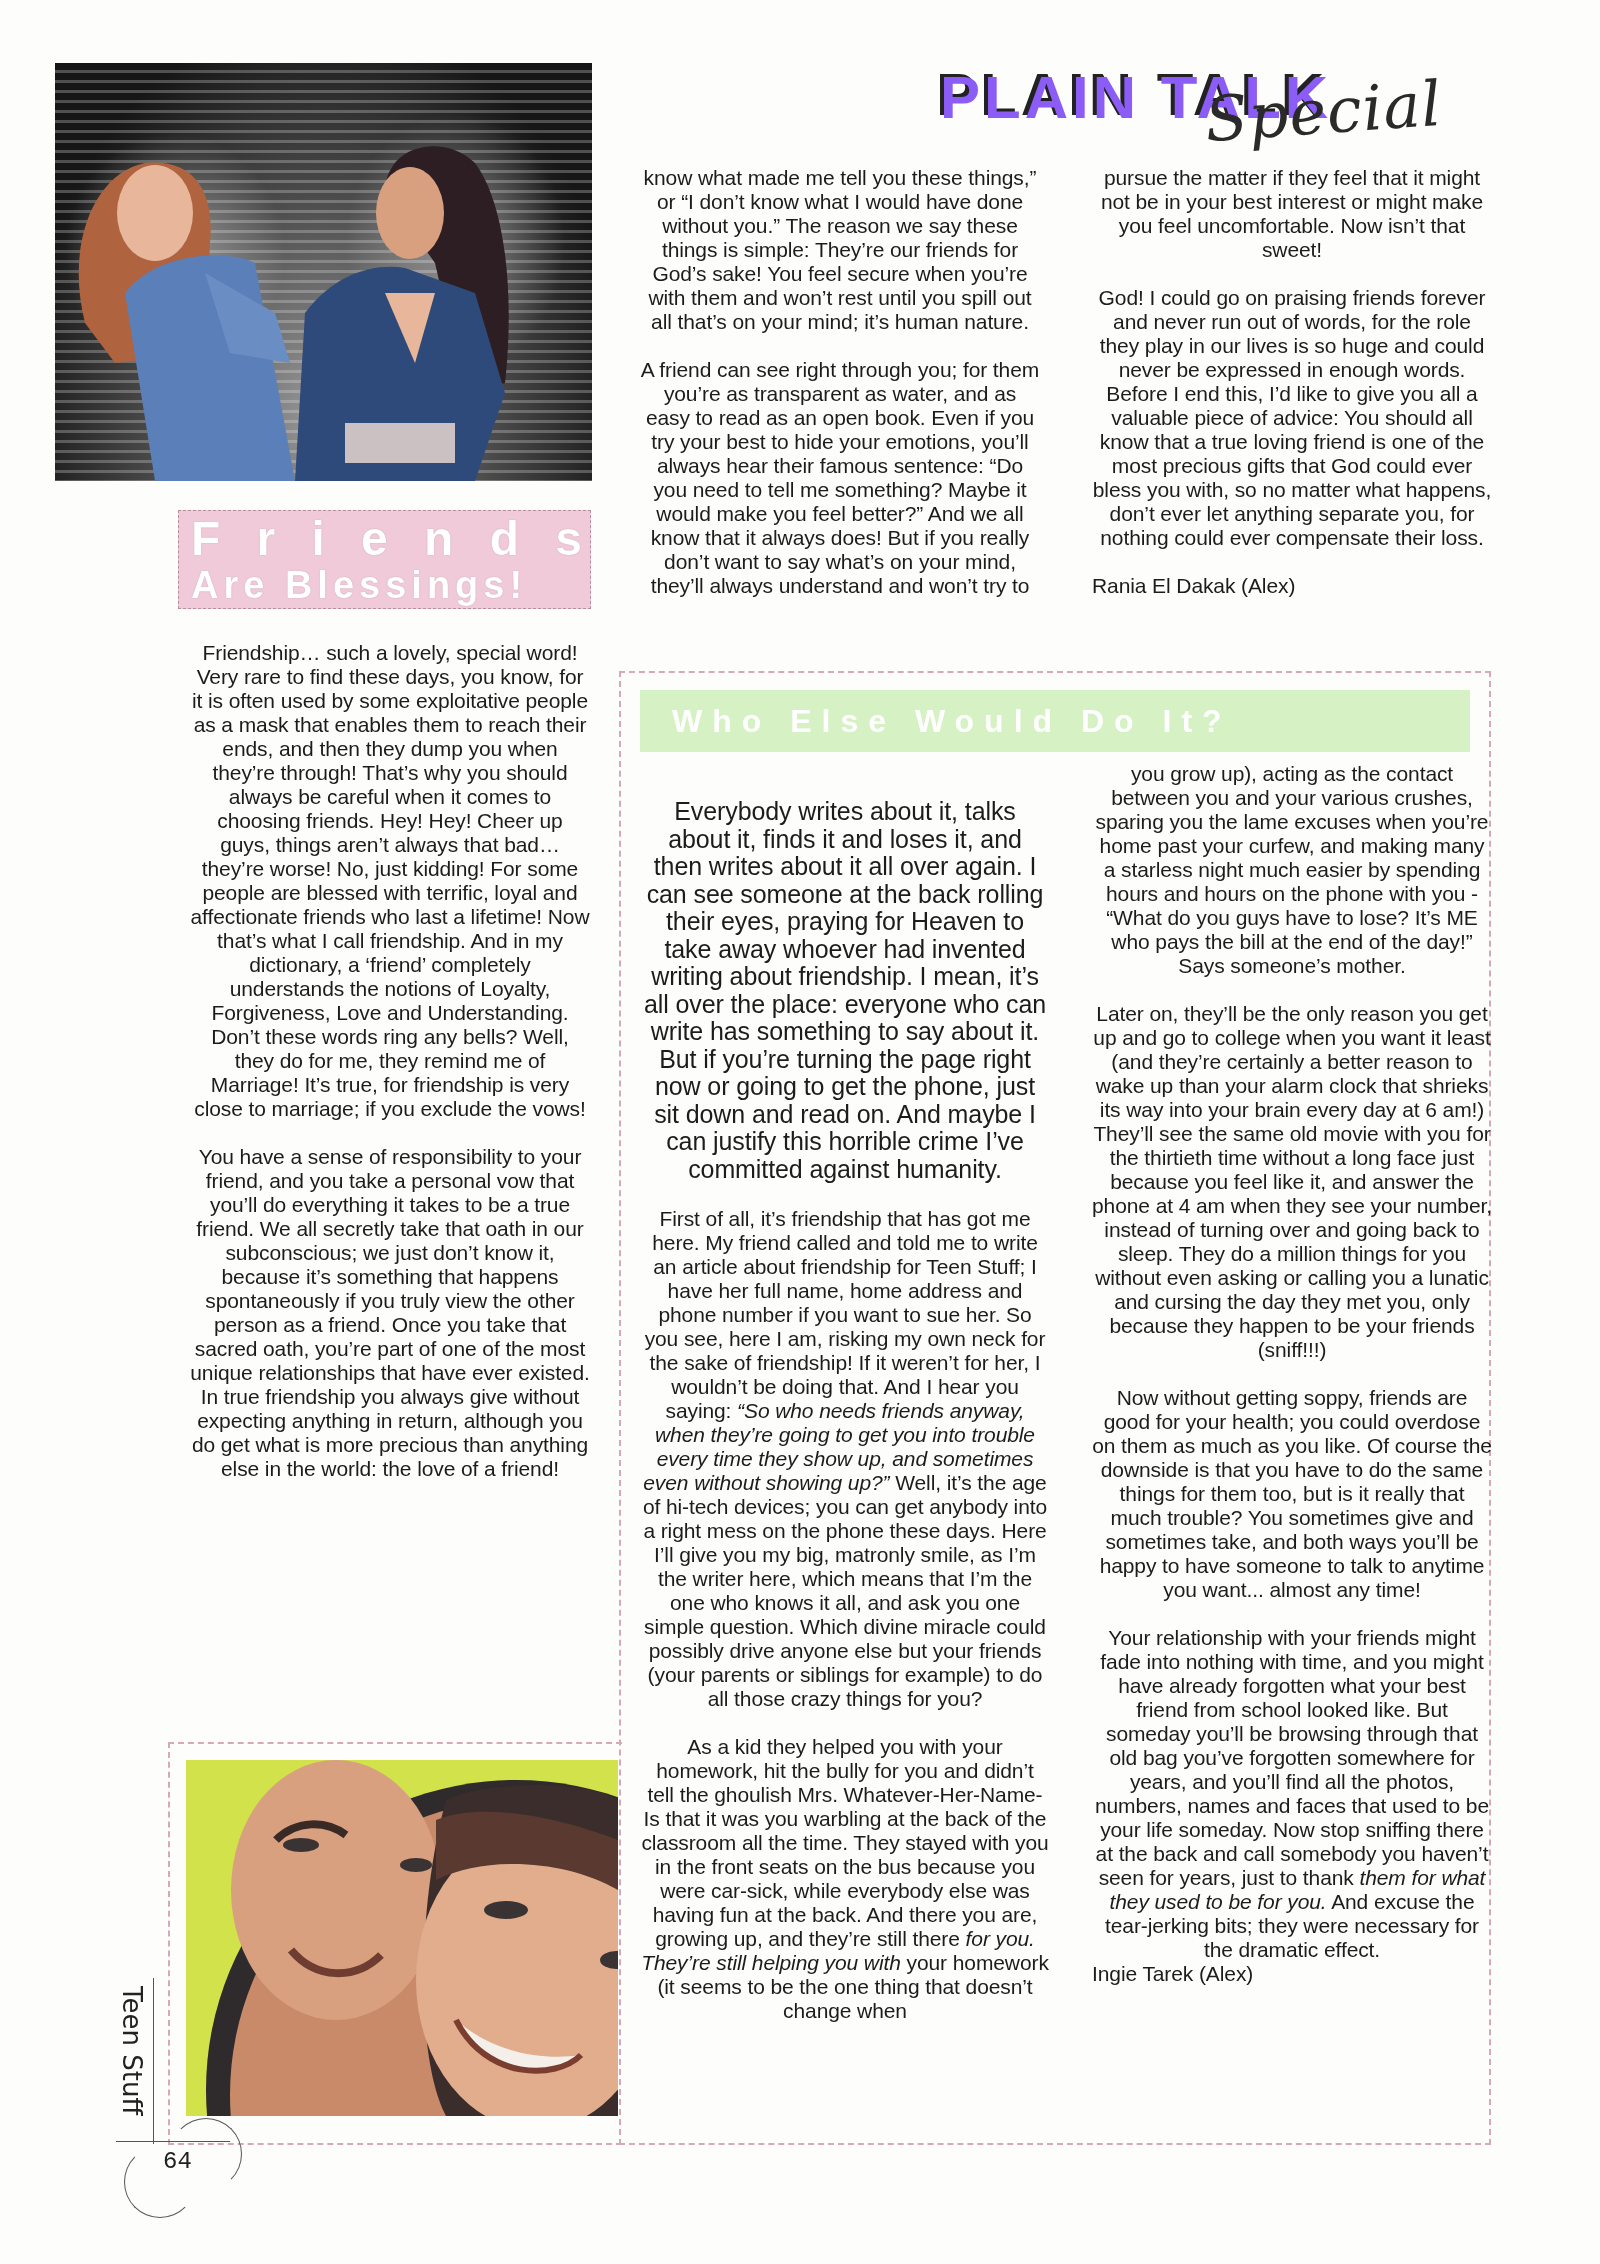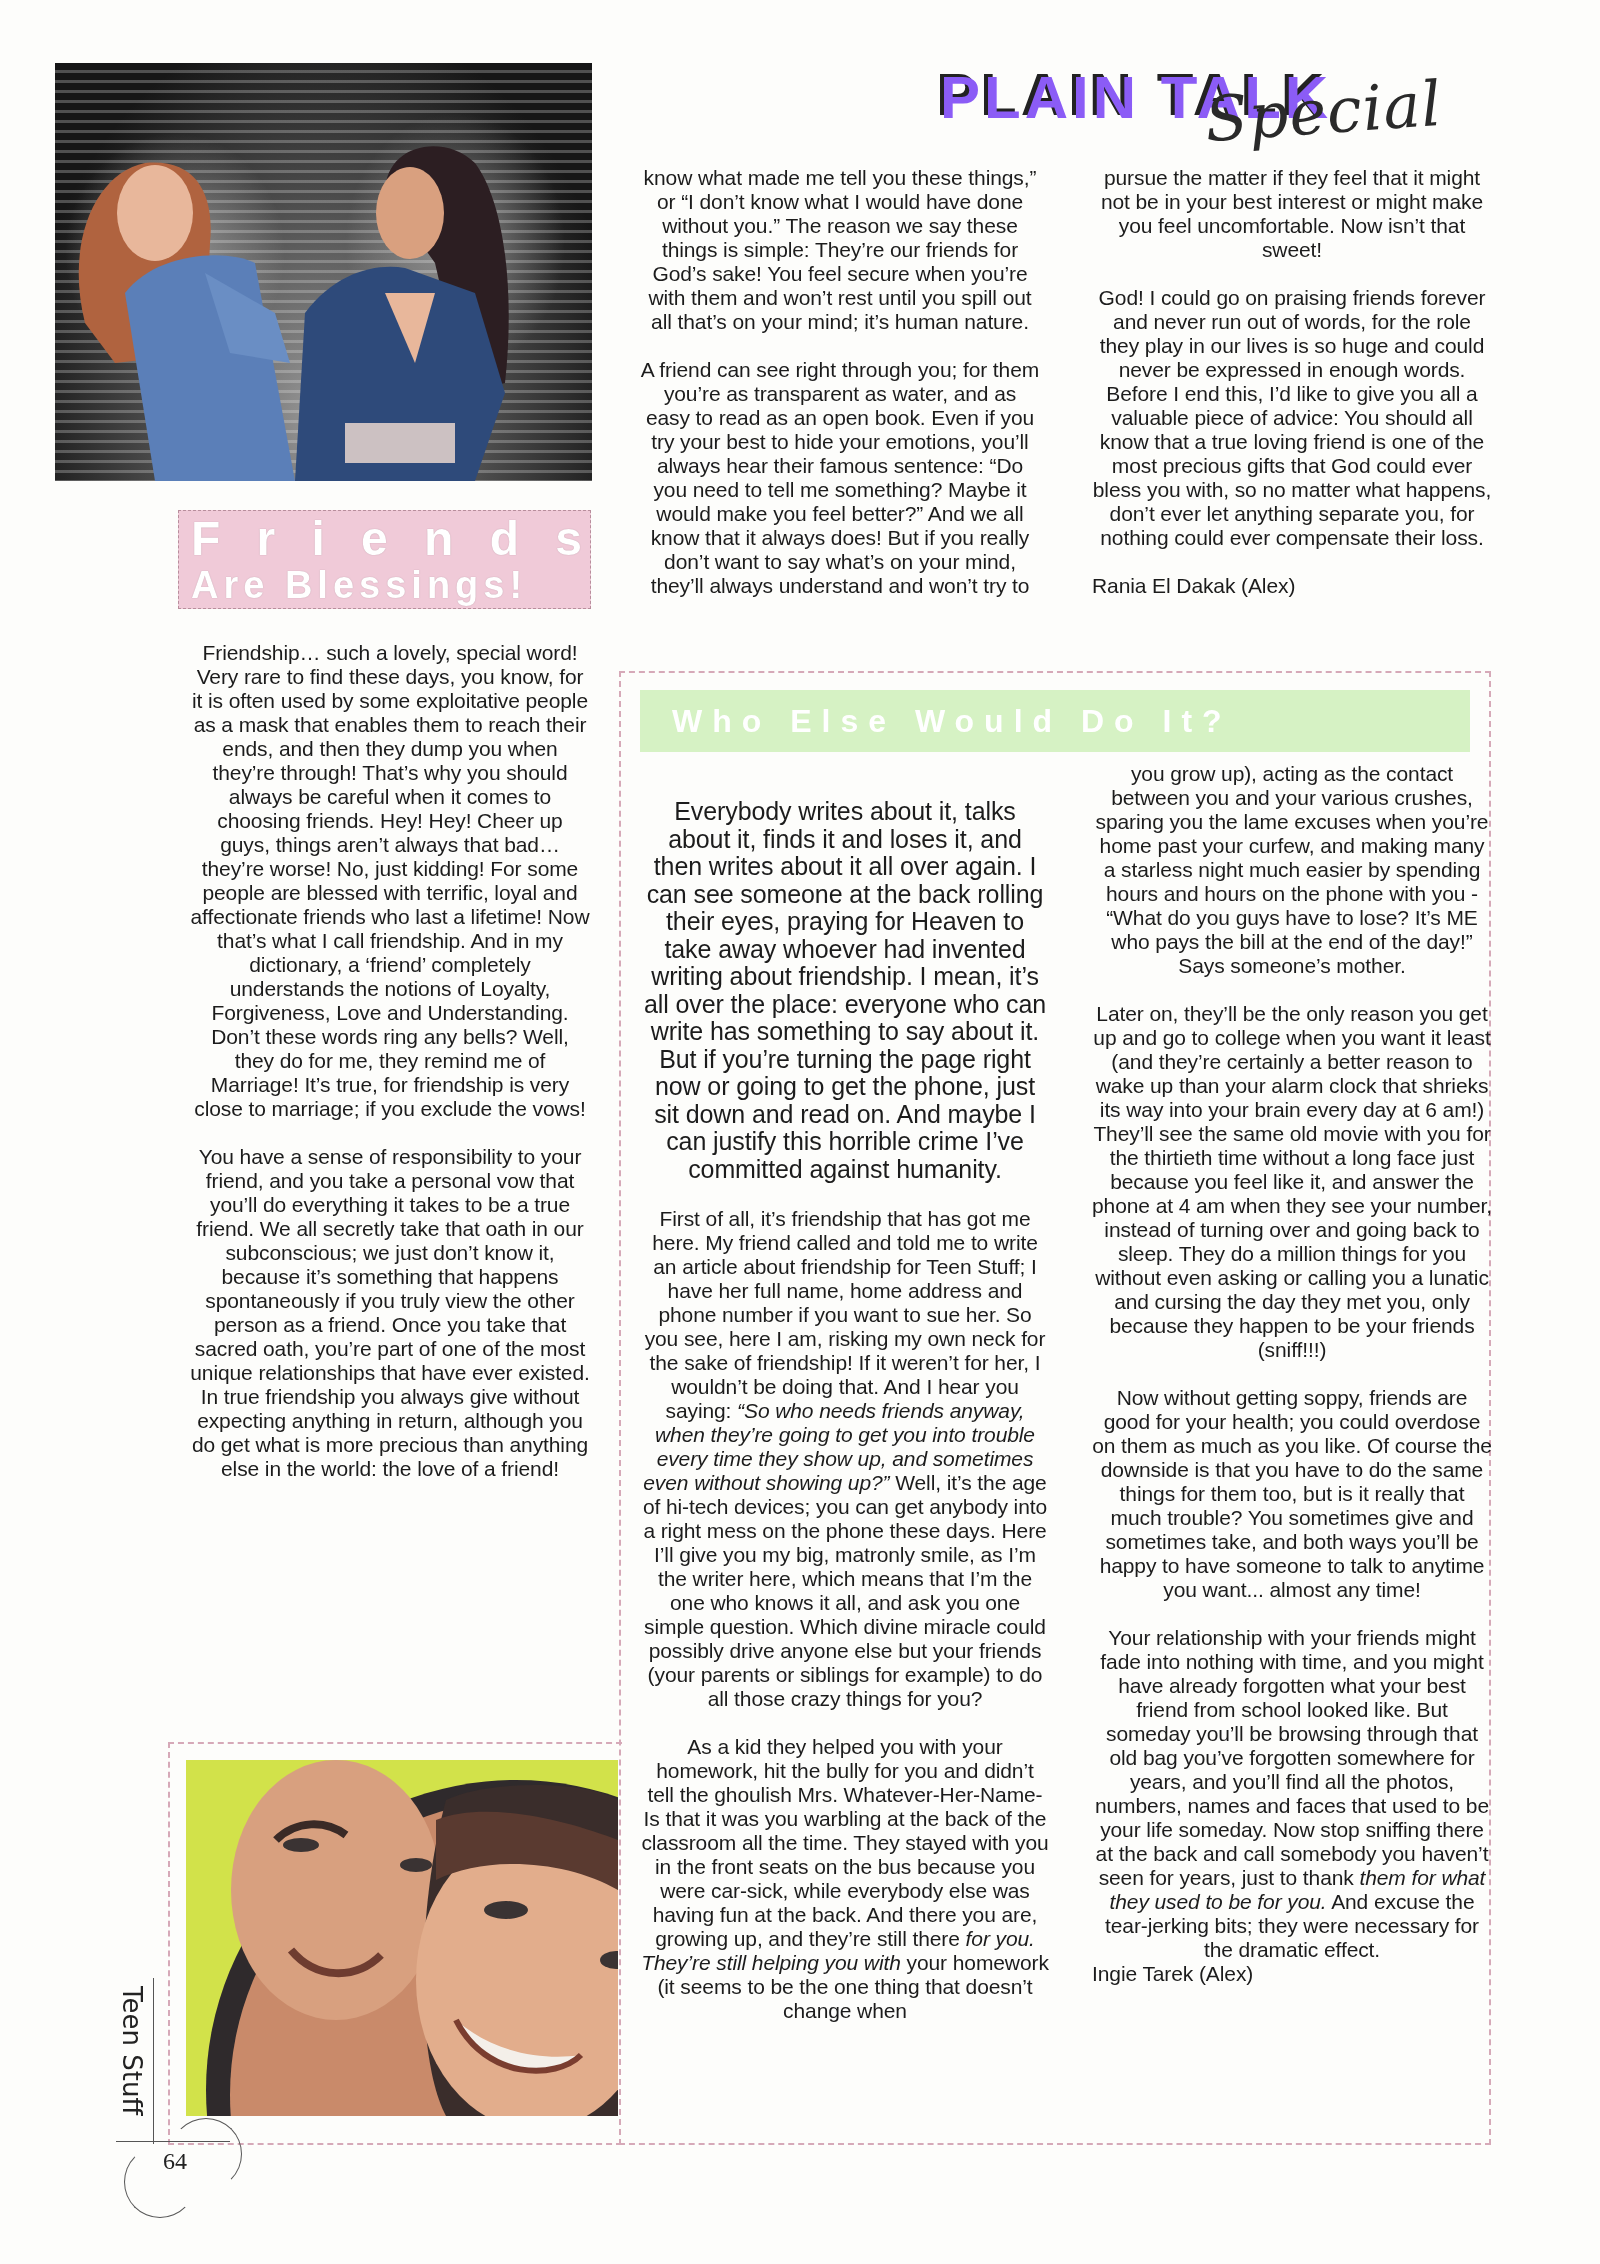--- a/index.html
+++ b/index.html
@@ -60,21 +60,21 @@
   }
 
   
   .folio-text {
     left: 117px; top: 1986px; transform-origin: left top; transform: rotate(90deg) translateY(-100%);
     font-family: "DejaVu Sans", sans-serif; font-size: 26px; line-height: 30px; white-space: nowrap;
     color: #222;
   }
   .vline { left: 153px; top: 1978px; width: 1px; height: 166px; background: #555; }
   .hline { left: 116px; top: 2141px; width: 114px; height: 1px; background: #555; }
-  .page-num { left: 163px; top: 2148px; font-family: Liberation Serif, serif; font-size: 24px; color: #222; }
+  .page-num { left: 163px; top: 2148px; font-family: Liberation Mono, monospace; font-size: 24px; color: #222; }
   .arc1 { left: 170px; top: 2118px; width: 70px; height: 70px; border: 1px solid #555; border-radius: 50%;
     border-left-color: transparent; border-bottom-color: transparent; }
   .arc2 { left: 124px; top: 2146px; width: 70px; height: 70px; border: 1px solid #555; border-radius: 50%;
     border-right-color: transparent; border-top-color: transparent; }
 </style>
 </head>
 <body>
 
 <div class="abs plain-talk">PLAIN TALK</div>
 <div class="abs special">Special</div>

